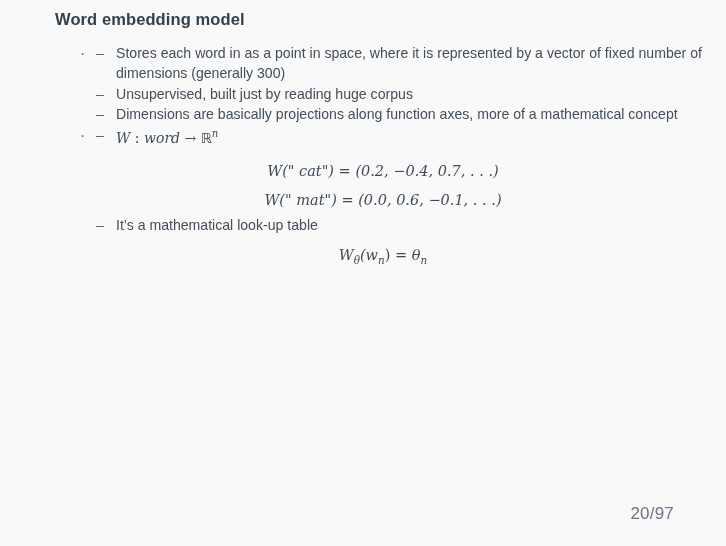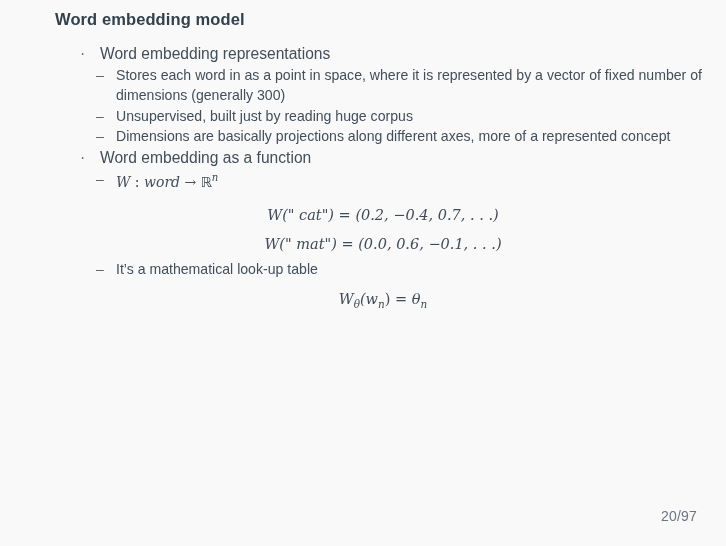--- a/index.html
+++ b/index.html
@@ -104,67 +104,65 @@
     font-size: 0.72em;
   }
   .bb {
     font-style: normal;
     font-family: "DejaVu Sans", sans-serif;
   }
   .gap-sm { height: 4px; }
   .gap-xs { height: 2px; }
   .page-num {
     position: absolute;
-    right: 29px;
+    right: 52px;
     bottom: 22px;
-    font-size: 14px;
+    font-size: 17px;
     color: #6a7683;
     letter-spacing: 0.2px;
     margin-top: 44px;
   }
 </style>
 </head>
 <body>
 
 <div class="slide">
 
   <div class="slide-title">Word embedding model</div>
 
   <div class="body">
     <ul class="lvl1">
 
       <li class="item1">
         <span class="b1">·</span>
-        <span>Word embedding representations</span>
 
         <ul class="lvl2">
           <li class="item2">
             <span class="b2">–</span>
           </li>
           <li class="item2">
             <span class="b2">–</span>
             <span>Stores each word in as a point in space, where it is represented by a vector of fixed number of dimensions (generally 300)</span>
           </li>
           <li class="item2">
             <span class="b2">–</span>
             <span>Unsupervised, built just by reading huge corpus</span>
           </li>
           <li class="item2">
             <span class="b2">–</span>
           </li>
           <li class="item2">
             <span class="b2">–</span>
-            <span>Dimensions are basically projections along different axes, more of a represented concept</span>
+            <span>Dimensions are basically projections along function axes, more of a mathematical concept</span>
           </li>
         </ul>
       </li>
 
       <li class="item1">
         <span class="b1">·</span>
-        <span>Word embedding as a function</span>
 
         <ul class="lvl2">
           <li class="item2">
             <span class="b2">–</span>
             <span class="inlinemath"><span>W</span><span class="up"> : </span><span>word</span><span class="up"> → </span><span class="bb">ℝ</span><sup class="mvar">n</sup></span>
           </li>
         </ul>
 
         <div class="gap-sm"></div>
 

